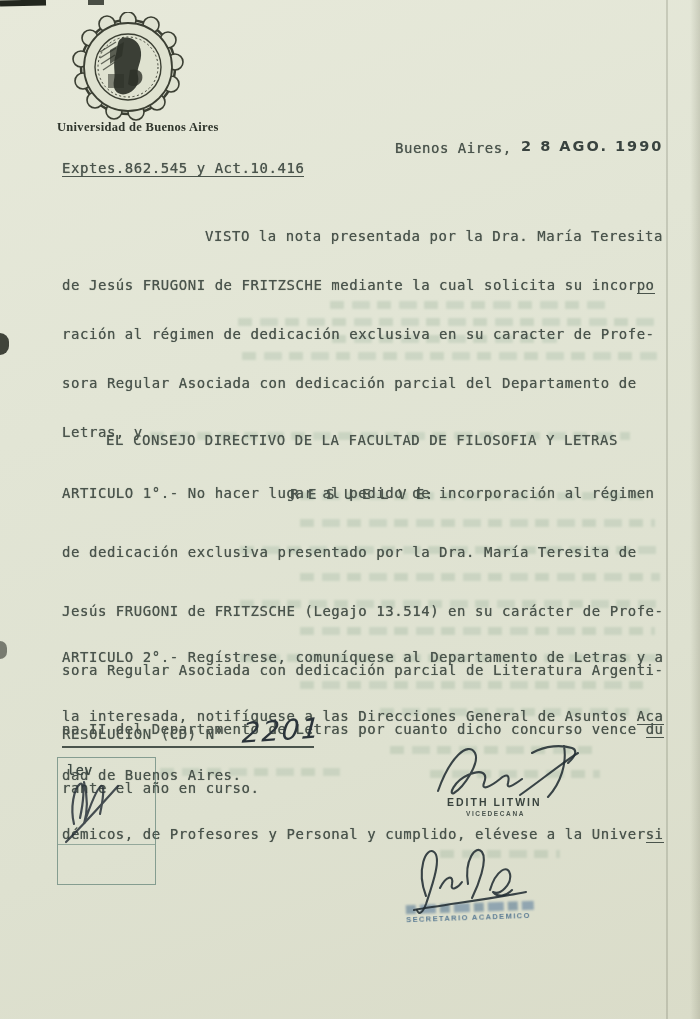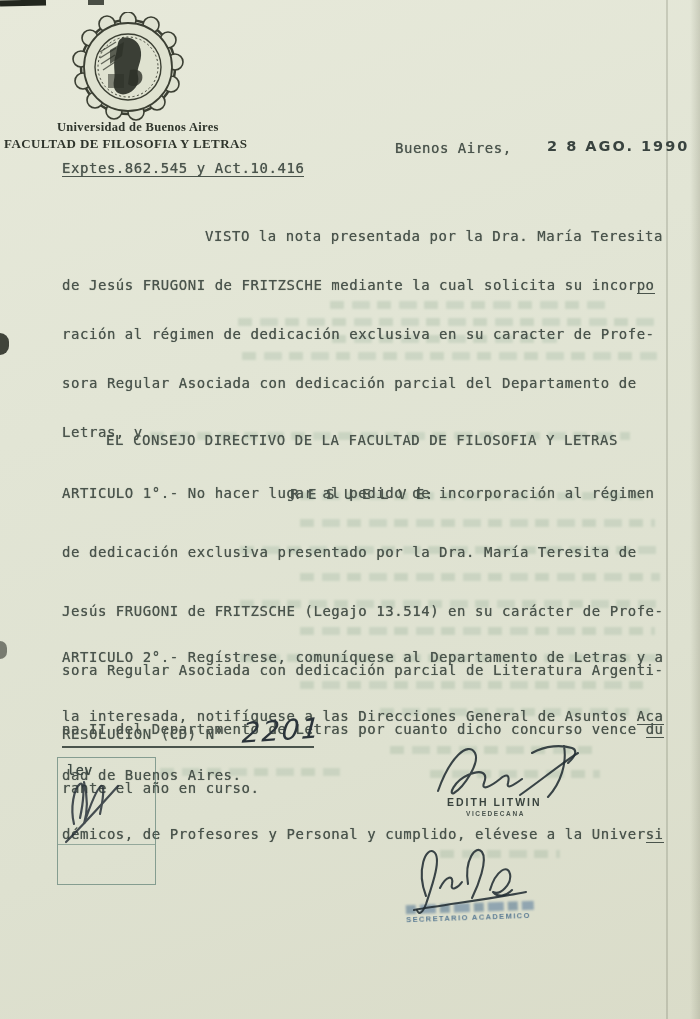--- a/index.html
+++ b/index.html
@@ -41,21 +41,21 @@
   .bluestamp .line2{font-family:"Liberation Sans",sans-serif;font-weight:bold;color:#4b6f8d;
          font-size:7.5px;letter-spacing:1.4px;filter:blur(.3px);margin-top:1px;opacity:.9;}
   
   .artifact{position:absolute;background:#23271f;z-index:6;}
   .foldline{position:absolute;left:666px;top:0;width:2px;height:1019px;background:rgba(95,100,82,.22);z-index:2;}
   .rightshade{position:absolute;right:0;top:0;width:10px;height:1019px;
          background:linear-gradient(90deg,transparent,rgba(120,122,100,.25));z-index:2;}
   .seal{position:absolute;left:70px;top:12px;z-index:3;}
   .datewrap{position:absolute;left:521px;top:138px;z-index:4;
          font-family:"DejaVu Sans",sans-serif;font-weight:bold;font-size:14.5px;
-         color:#39433f;letter-spacing:2px;filter:blur(.25px);margin-left:26px;}
+         color:#39433f;letter-spacing:2px;filter:blur(.25px);}
 </style>
 </head>
 <body>
 
 <div class="paper">
 
   <div class="ghost" style="left:330px;top:301px;width:280px"></div>
   <div class="ghost" style="left:238px;top:318px;width:420px"></div>
   <div class="ghost" style="left:332px;top:335px;width:225px"></div>
   <div class="ghost" style="left:242px;top:352px;width:415px"></div>
@@ -111,21 +111,20 @@
         <line x1="30" y1="40" x2="46" y2="30"></line>
           <line x1="30" y1="46" x2="46" y2="36"></line>
         <line x1="31" y1="52" x2="45" y2="43"></line>
           <line x1="33" y1="58" x2="45" y2="50"></line>
       </g>
       <path d="M38 62 h16 v14 h-16 Z" opacity=".55"></path>
     </g>
   </svg>
 
   <div class="serif" style="left:57px;top:120px;font-size:12.5px;font-weight:bold;letter-spacing:.3px">Universidad de Buenos Aires</div>
-  <div class="serif" style="left:4px;top:136px;font-size:13px;font-weight:bold;letter-spacing:.4px">FACULTAD DE FILOSOFIA Y LETRAS</div>
 
   <div class="typed" style="top:160px"><span class="u">Exptes.862.545 y Act.10.416</span></div>
 
   <div class="typed" style="left:395px;top:140px">Buenos Aires,</div>
   <div class="datewrap">2 8 AGO. 1990</div>
 
   <div class="typed lh17" style="top:196px">
     <div class="tl indent1">VISTO la nota presentada por la Dra. María Teresita</div>
     <div class="tl"><span>de Jesús FRUGONI de FRITZSCHE mediante la cual solicita su incor</span><span class="u">po</span></div>
     <div class="tl">ración al régimen de dedicación exclusiva en su caracter de Profe-</div>

